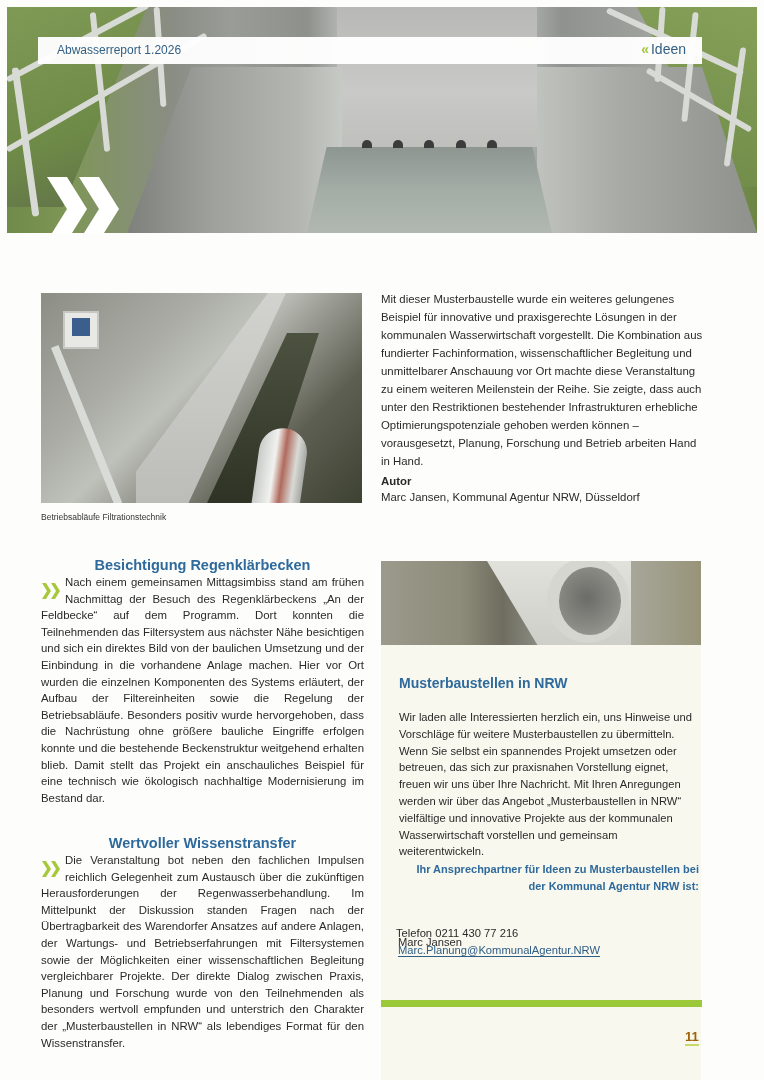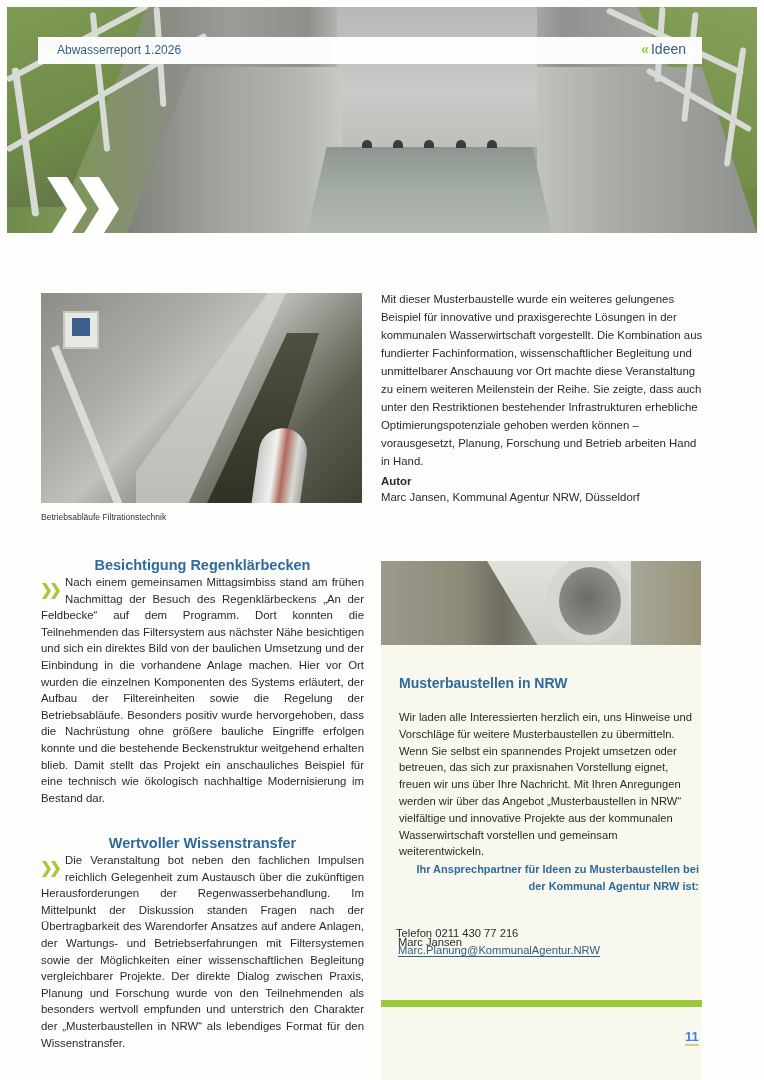--- a/index.html
+++ b/index.html
@@ -64,21 +64,21 @@
   .pipe-photo .pipe-inner { position: absolute; left: 178px; top: 6px; width: 62px; height: 68px; border-radius: 50%; background: radial-gradient(circle at 45% 45%, #6b6c67 0%, #8a8b85 60%, #a3a49e 100%); }
 
   .info-title { position: absolute; left: 18px; top: 114px; font-size: 14px; font-weight: bold; color: #2f6a9c; }
   .info-body { position: absolute; left: 18px; top: 148px; width: 295px; font-size: 11.2px; line-height: 16.8px; color: #2a2a2a; }
   .contact-head { position: absolute; left: 18px; top: 300px; width: 300px; font-size: 11px; line-height: 17px; font-weight: bold; color: #2f6a9c; text-align: right; }
   .contact-name { position: absolute; left: 17px; top: 349px; font-size: 11.2px; color: #2a2a2a; margin-top: 26px; }
   .contact-phone { position: absolute; left: 15px; top: 366px; font-size: 11.2px; color: #2a2a2a; }
   .contact-email { position: absolute; left: 17px; top: 383px; font-size: 11.2px; color: #2f5d85; text-decoration: none; border-bottom: 1px solid #2f5d85; }
   .green-bar { position: absolute; left: 381px; top: 1000px; width: 321px; height: 7px; background: #9cc93a; }
 
-  .page-num { position: absolute; left: 685px; top: 1029px; font-size: 13px; font-weight: bold; color: #3b82f6; border-bottom: 2px solid #c9d86b; line-height: 15px; }
+  .page-num { position: absolute; left: 685px; top: 1029px; font-size: 13px; font-weight: bold; color: #a16207; border-bottom: 2px solid #c9d86b; line-height: 15px; }
 </style>
 </head>
 <body>
 
 <div class="hero">
   <div class="grass-l"></div>
   <div class="grass-r"></div>
   <div class="sky-wall"></div>
   <div class="left-wall"></div>
   <div class="right-wall"></div>

